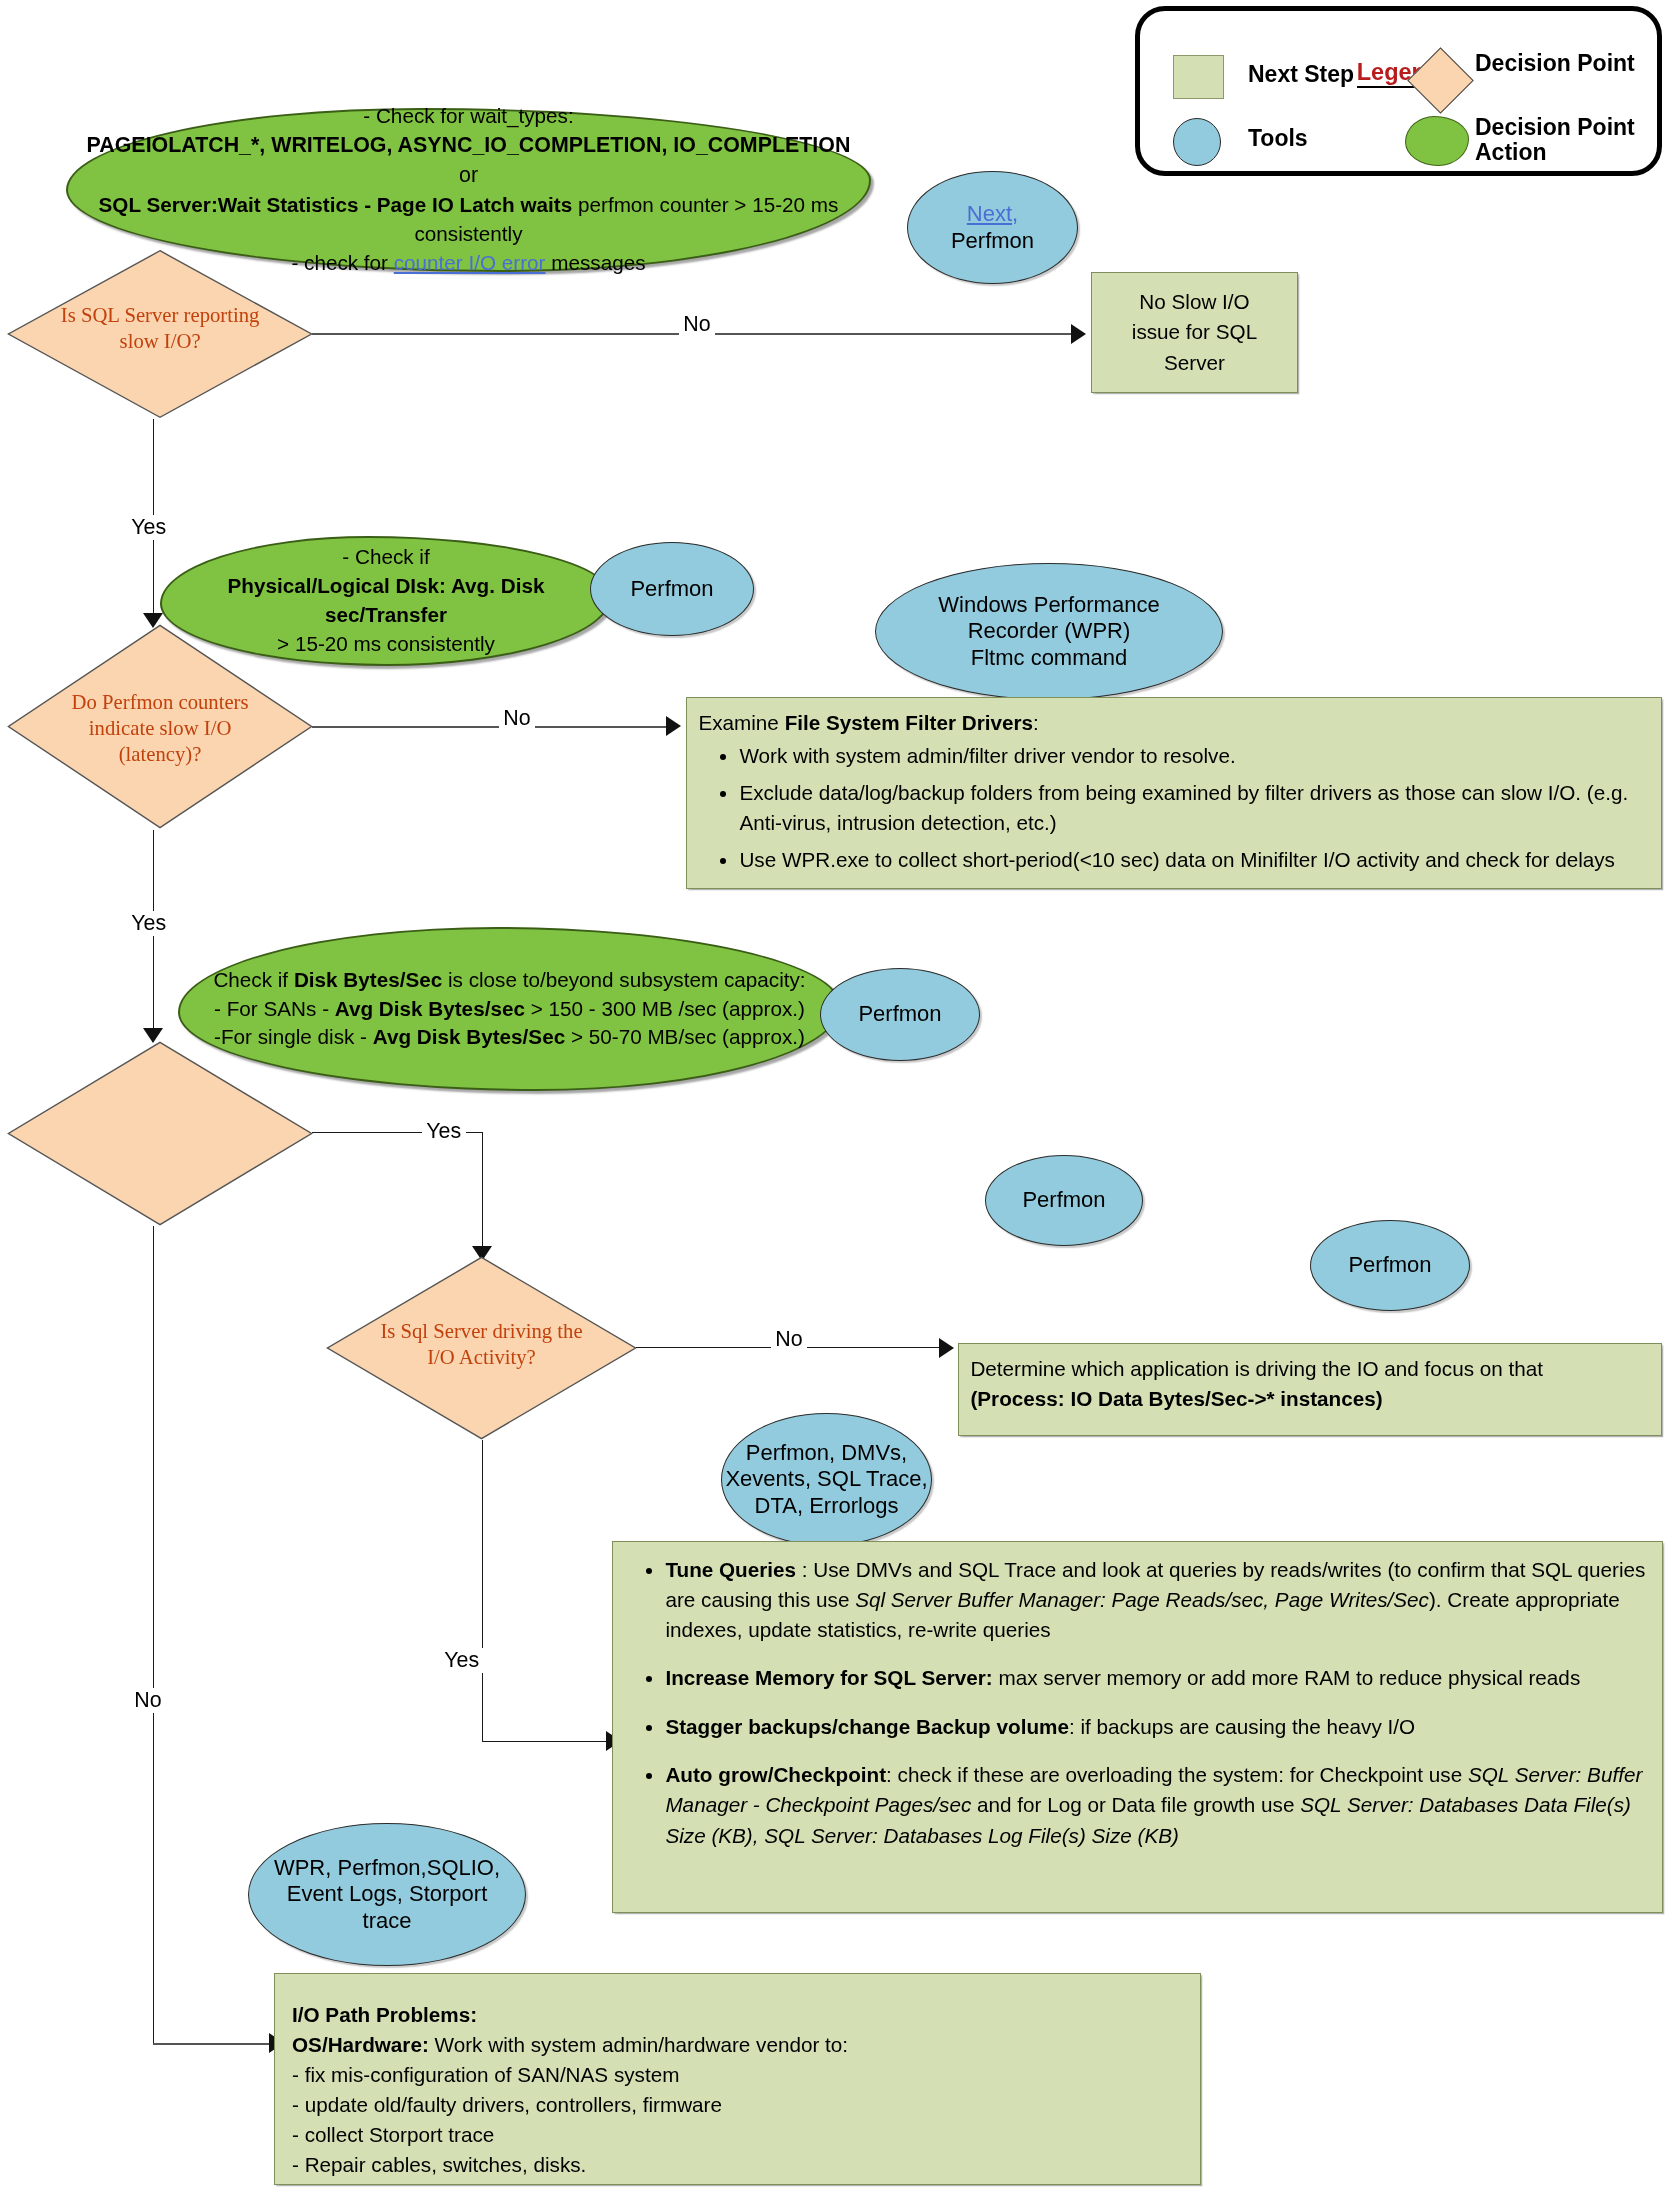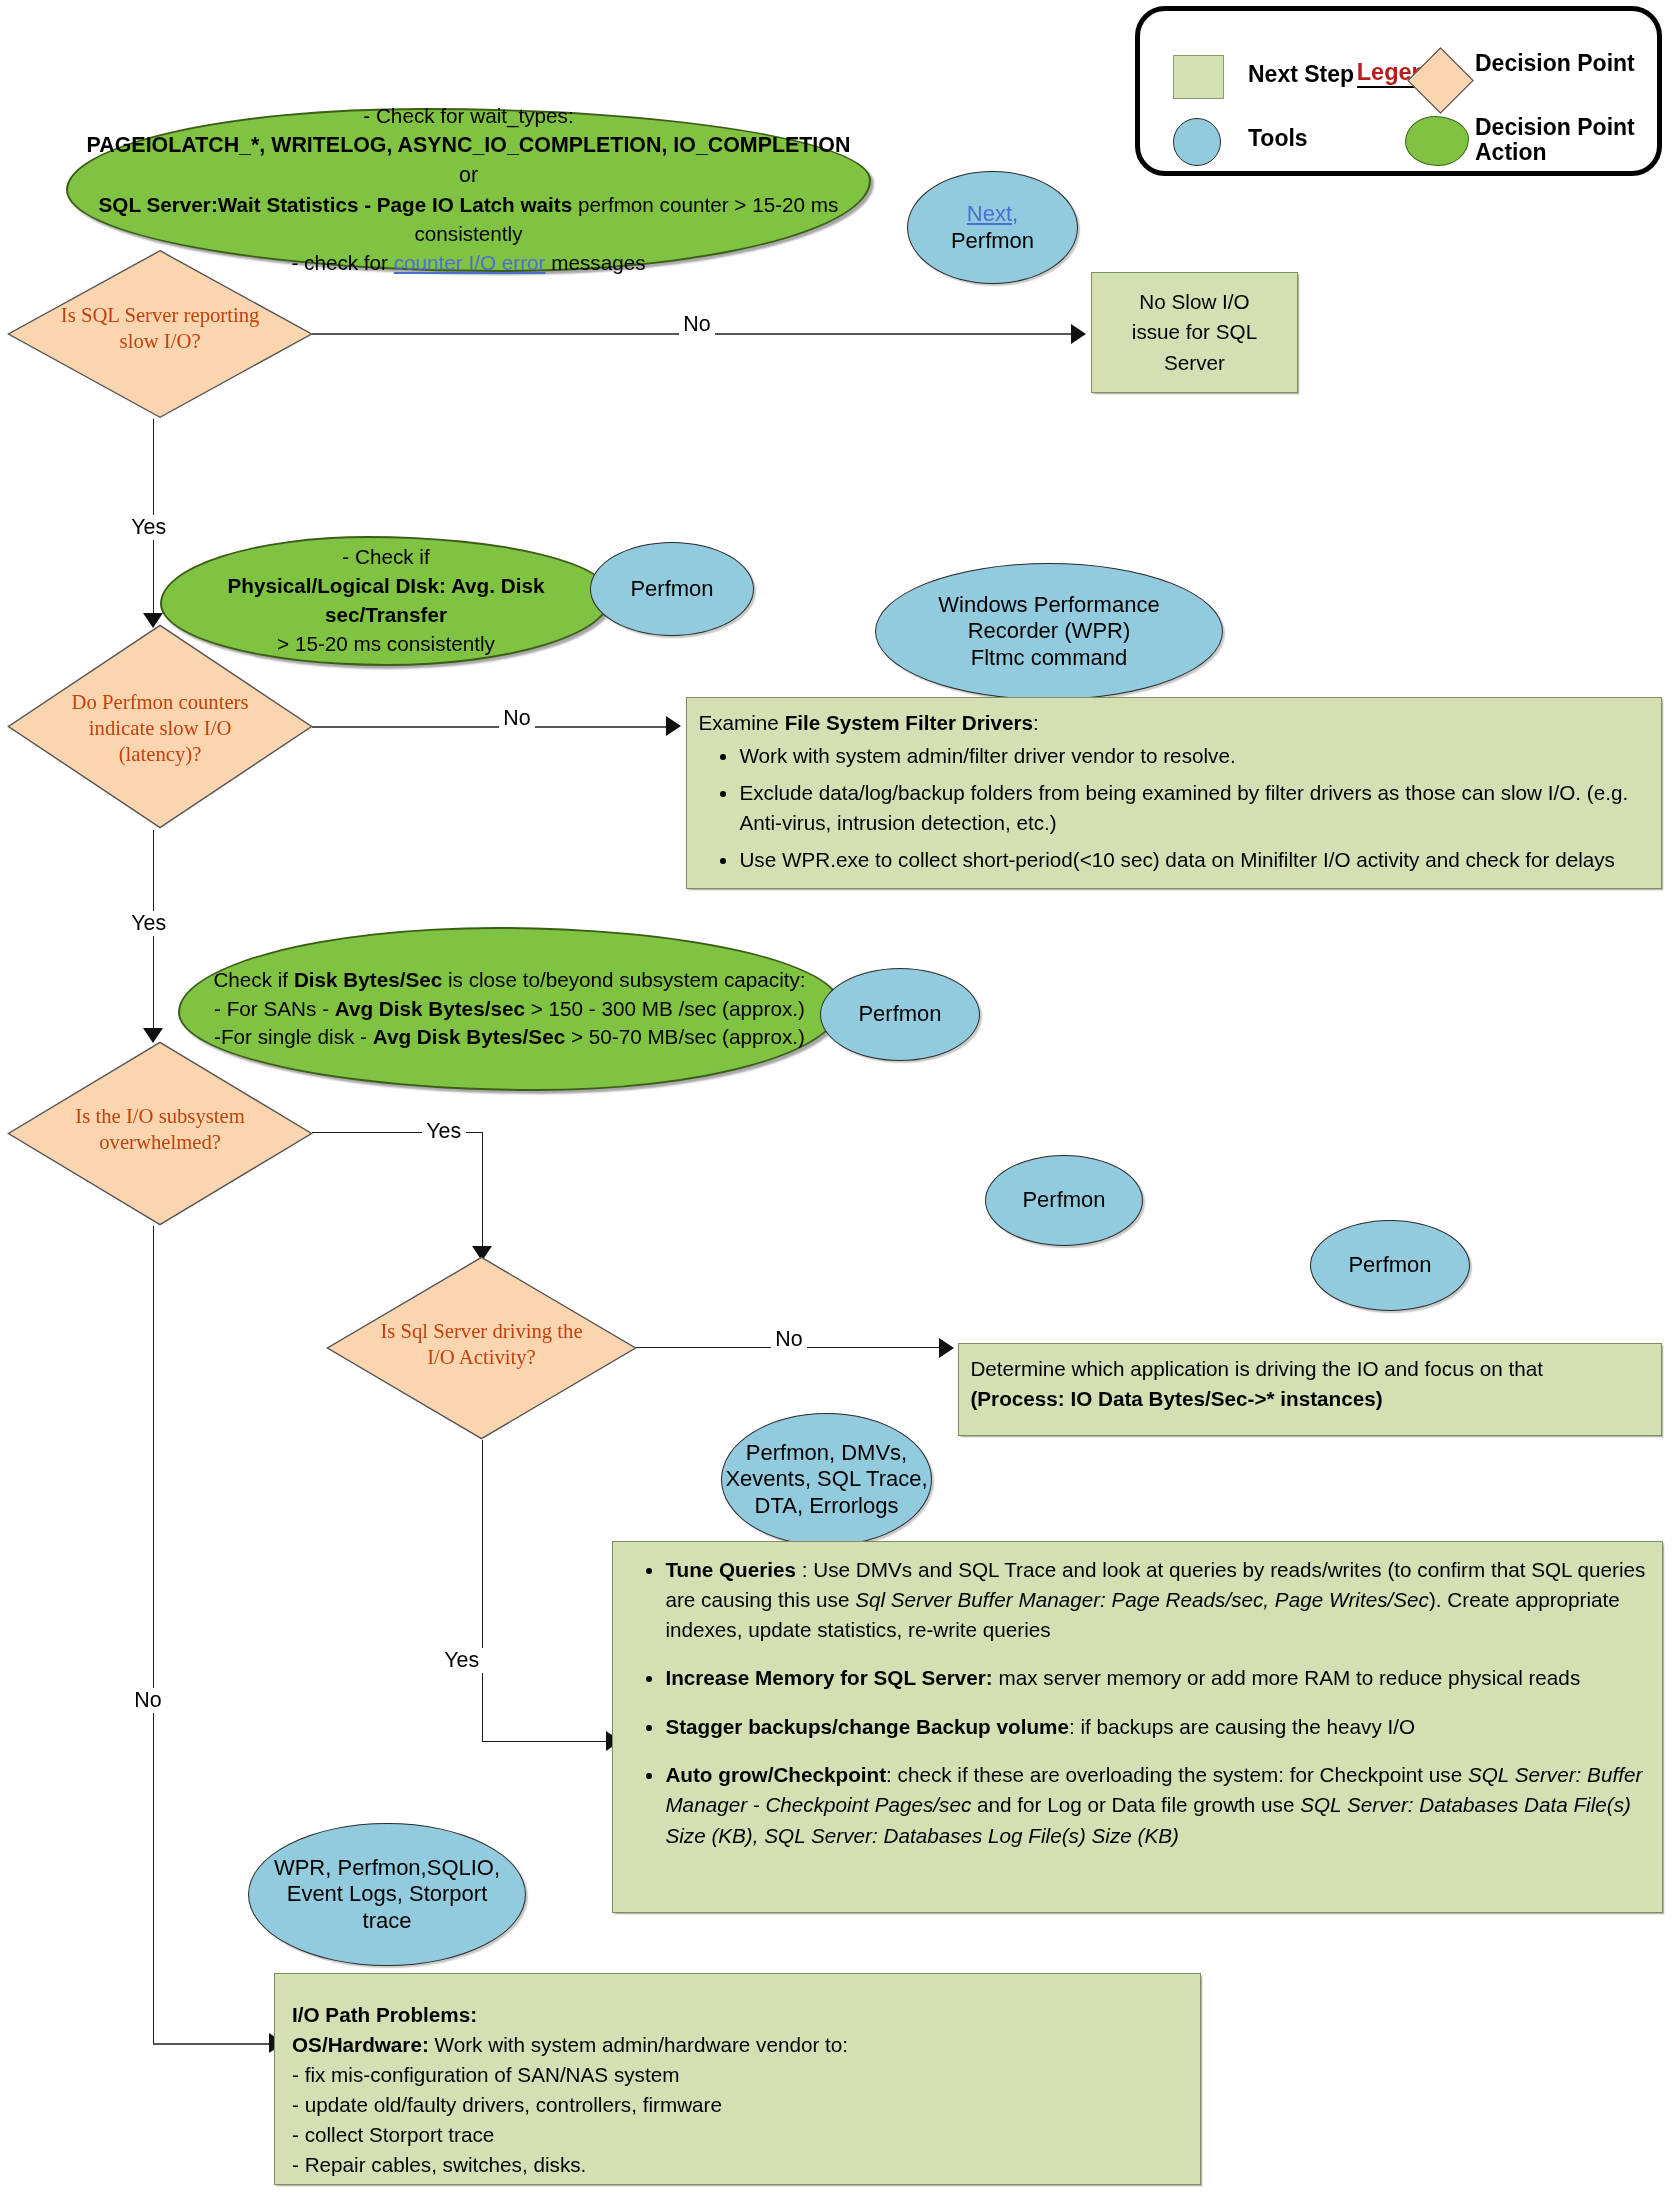--- a/index.html
+++ b/index.html
@@ -297,24 +297,20 @@
   </div>
 
   <div class="abs ellipse" style="left:820px; top:968px; width:160px; height:93px;">
     <div class="ell-line">Perfmon</div>
   </div>
 
   <div class="abs diamond-wrap" style="left:7.1px; top:1041px; width:306px; height:185px;">
     <svg width="306" height="185" viewBox="0 0 430 260">
       <polygon points="215,2 428,130 215,258 2,130" fill="#fad5b0" stroke="#555" stroke-width="2"></polygon>
     </svg>
-    <div class="diamond-text" style="top:63px;">
-      <div>Is the I/O subsystem</div>
-      <div>overwhelmed?</div>
-    </div>
   </div>
 
   <div class="abs hline-dark" style="left:312px; top:1132px; width:171px;"></div>
   <div class="abs vline-dark" style="left:482px; top:1132px; height:125px;"></div>
   <div class="abs arrow-d" style="left:472px; top:1246px;"></div>
   <div class="edgelabel" style="left:422px; top:1119px;">Yes</div>
 
   <div class="abs vline-dark" style="left:153px; top:1226px; height:818px;"></div>
   <div class="abs hline" style="left:153px; top:2043px; width:121px;"></div>
   <div class="abs arrow-r" style="left:269px; top:2033px;"></div>

